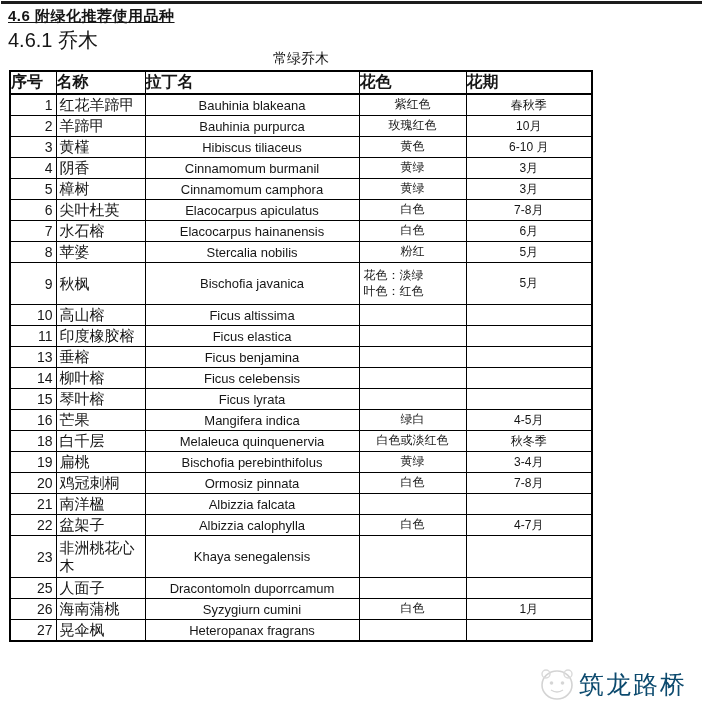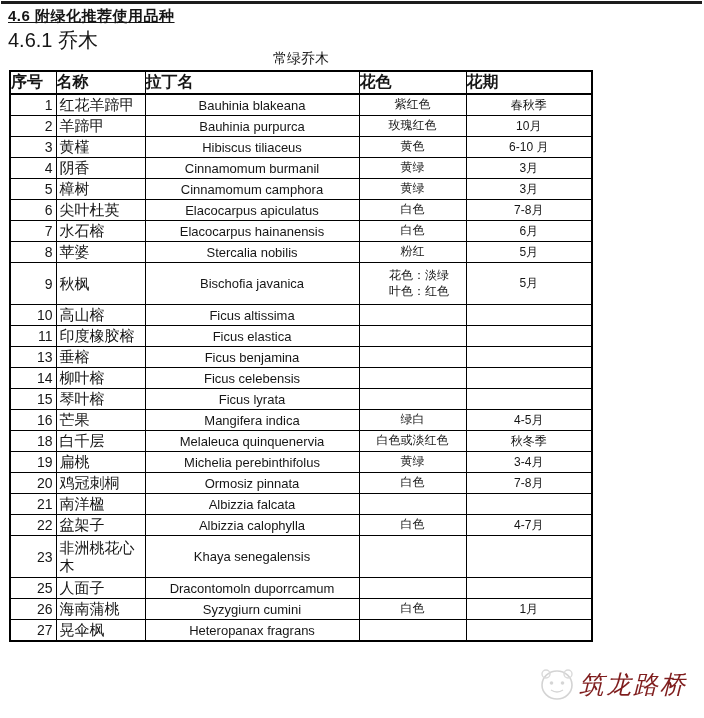--- a/index.html
+++ b/index.html
@@ -23,31 +23,31 @@
     font-size:16px; font-weight:bold; height:20px; padding:0; text-align:left;
   }
   table.species td {
     border:1px solid #000; height:20px; padding:0 3px; overflow:hidden;
     vertical-align:middle;
   }
   td.no     { text-align:right; font-size:14px; padding-right:2px; }
   td.name   { text-align:left;  font-size:15px; padding-left:3px; line-height:1.15; word-break:break-all;margin-left:48px; }
   td.latin  { text-align:center;  font-size:13px; padding-left:4px; }
   td.color  { text-align:center; font-size:12px; white-space:pre-line; line-height:1.3; }
-  td.color.two-line { text-align:center; padding-left:16px; }
+  td.color.two-line { text-align:left; padding-left:4px; }
   td.period { text-align:center; font-size:12px; }
   tr.tall td { height:41px; }
 
   .watermark {
     position:absolute; top:666px; left:538px; display:flex; align-items:center;
     gap:3px; pointer-events:none;
   }
   .watermark .logo { opacity:0.65; }
   .watermark .wm-text {
-    font-size:25px; color:#7f1d1d; letter-spacing:2px; white-space:nowrap;font-style:italic;
+    font-size:25px; color:#0c4a6e; letter-spacing:2px; white-space:nowrap;
   }
 </style>
 </head>
 <body>
 
 <div class="top-rule"></div>
 <div class="heading">4.6 附绿化推荐使用品种</div>
 <div class="subheading">4.6.1 乔木</div>
 <div class="table-title">常绿乔木</div>
 
@@ -178,21 +178,21 @@
       <tr>
     <td class="no">18</td>
     <td class="name">白千层</td>
     <td class="latin">Melaleuca quinquenervia</td>
     <td class="color">白色或淡红色</td>
     <td class="period">秋冬季</td>
   </tr>
       <tr>
     <td class="no">19</td>
     <td class="name">扁桃</td>
-    <td class="latin">Michelia perebinthifolus</td>
+    <td class="latin">Bischofia perebinthifolus</td>
     <td class="color">黄绿</td>
     <td class="period">3-4月</td>
   </tr>
       <tr>
     <td class="no">20</td>
     <td class="name">鸡冠刺桐</td>
     <td class="latin">Ormosiz pinnata</td>
     <td class="color">白色</td>
     <td class="period">7-8月</td>
   </tr>

